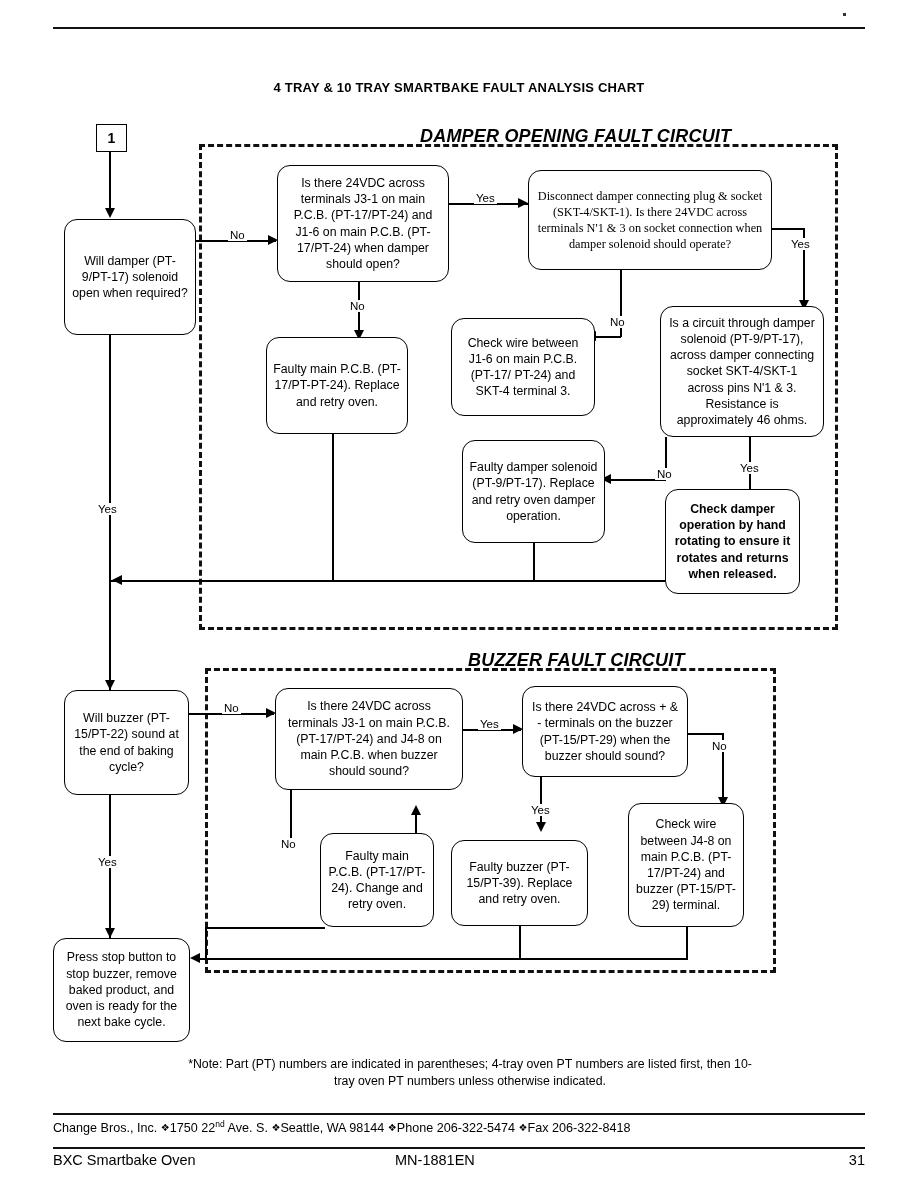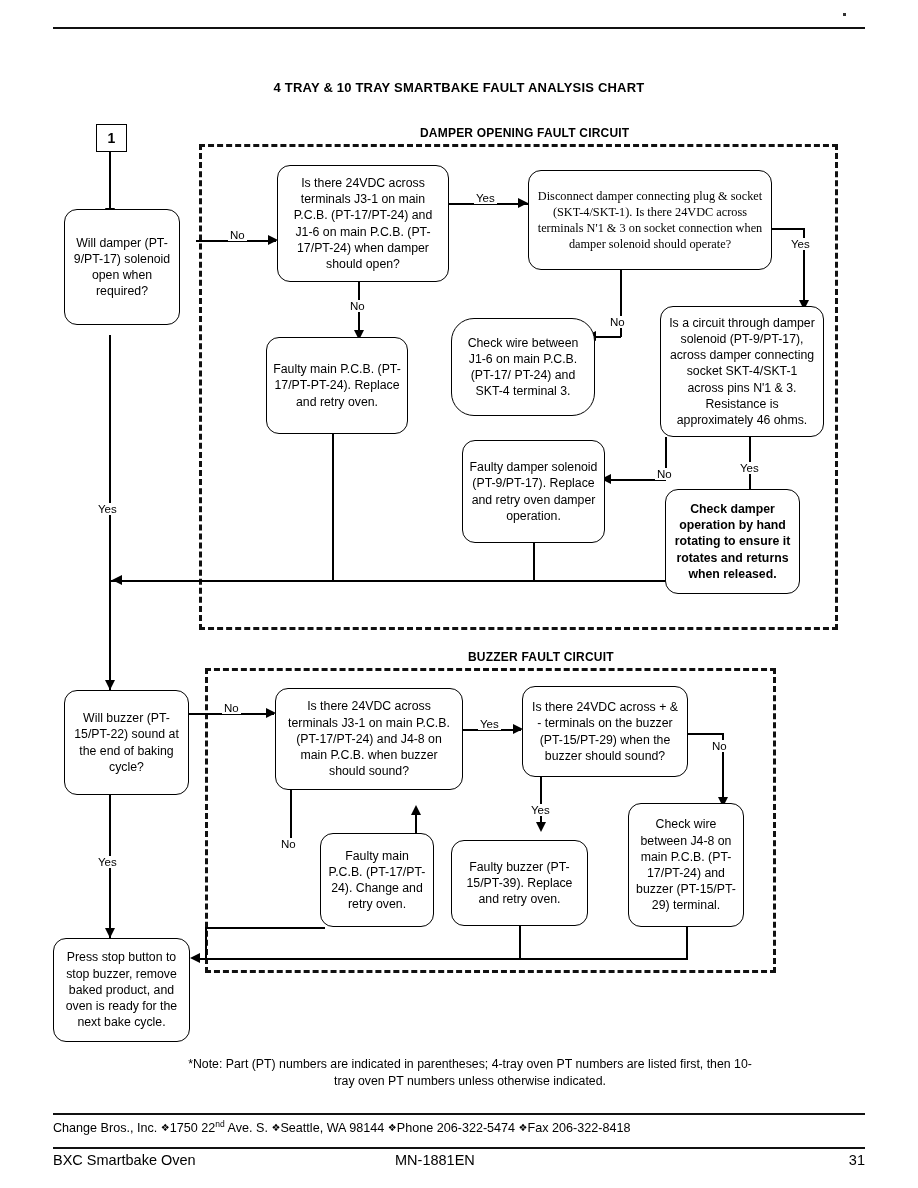--- a/index.html
+++ b/index.html
@@ -56,24 +56,25 @@
     left: 0;
     top: 80px;
     width: 918px;
     text-align: center;
     font-size: 13px;
     font-weight: bold;
     letter-spacing: 0.2px;
   }
   .section-title {
     position: absolute;
-    font-size: 12px;
+    font-size: 18px;
     font-weight: bold;
     letter-spacing: 0.2px;
     white-space: nowrap;
+    font-style: italic;
   }
   #damper-section-title { left: 420px; top: 126px; }
   #buzzer-section-title { left: 468px; top: 650px; }
 
   
   .dashed-group {
     position: absolute;
     border: 3px dashed #111;
     box-sizing: border-box;
   }
@@ -217,21 +218,21 @@
 <div id="chart-title">4 TRAY &amp; 10 TRAY SMARTBAKE FAULT ANALYSIS CHART</div>
 
 <div class="section-title" id="damper-section-title">DAMPER OPENING FAULT CIRCUIT</div>
 <div class="dashed-group" id="damper-group"></div>
 
 <div id="connector-one">1</div>
 
 <div class="ln v" style="left:109px; top:150px; height:62px;"></div>
 <div class="arrow down" style="left:105px; top:208px;"></div>
 
-<div class="fbox" id="damper-start" style="left:64px; top:209px; width:116px; height:116px;text-align:center;">
+<div class="fbox" id="damper-start" style="left:64px; top:219px; width:132px; height:116px;text-align:center;">
   <span>Will damper (PT-9/PT-17) solenoid open when required?</span>
 </div>
 
 <div class="ln h" style="left:196px; top:240px; width:80px;"></div>
 <div class="elabel" style="left:228px; top:229px;">No</div>
 <div class="arrow right" style="left:268px; top:235px;"></div>
 
 <div class="fbox" id="damper-check24" style="left:277px; top:165px; width:172px; height:117px;">
   <span>Is there 24VDC across terminals J3-1 on main P.C.B. (PT-17/PT-24) and J1-6 on main P.C.B. (PT-17/PT-24) when damper should open?</span>
 </div>
@@ -255,21 +256,21 @@
 
 <div class="ln v" style="left:620px; top:270px; height:67px;"></div>
 <div class="ln h" style="left:594px; top:336px; width:27px;"></div>
 <div class="elabel" style="left:608px; top:316px;">No</div>
 <div class="arrow left" style="left:586px; top:331px;"></div>
 
 <div class="fbox" id="damper-faulty-pcb" style="left:266px; top:337px; width:142px; height:97px;">
   <span>Faulty main P.C.B. (PT-17/PT-PT-24). Replace and retry oven.</span>
 </div>
 
-<div class="fbox" id="damper-check-wire" style="left:451px; top:318px; width:144px; height:98px;border-radius:23px;">
+<div class="fbox" id="damper-check-wire" style="left:451px; top:318px; width:144px; height:98px;">
   <span>Check wire between J1-6 on main P.C.B. (PT-17/ PT-24) and SKT-4 terminal 3.</span>
 </div>
 
 <div class="fbox" id="damper-circuit-solenoid" style="left:660px; top:306px; width:164px; height:131px;">
   <span>Is a circuit through damper solenoid (PT-9/PT-17), across damper connecting socket SKT-4/SKT-1 across pins N'1 &amp; 3. Resistance is approximately 46 ohms.</span>
 </div>
 
 <div class="ln v" style="left:665px; top:437px; height:43px;"></div>
 <div class="ln h" style="left:609px; top:479px; width:57px;"></div>
 <div class="elabel" style="left:655px; top:468px;">No</div>

